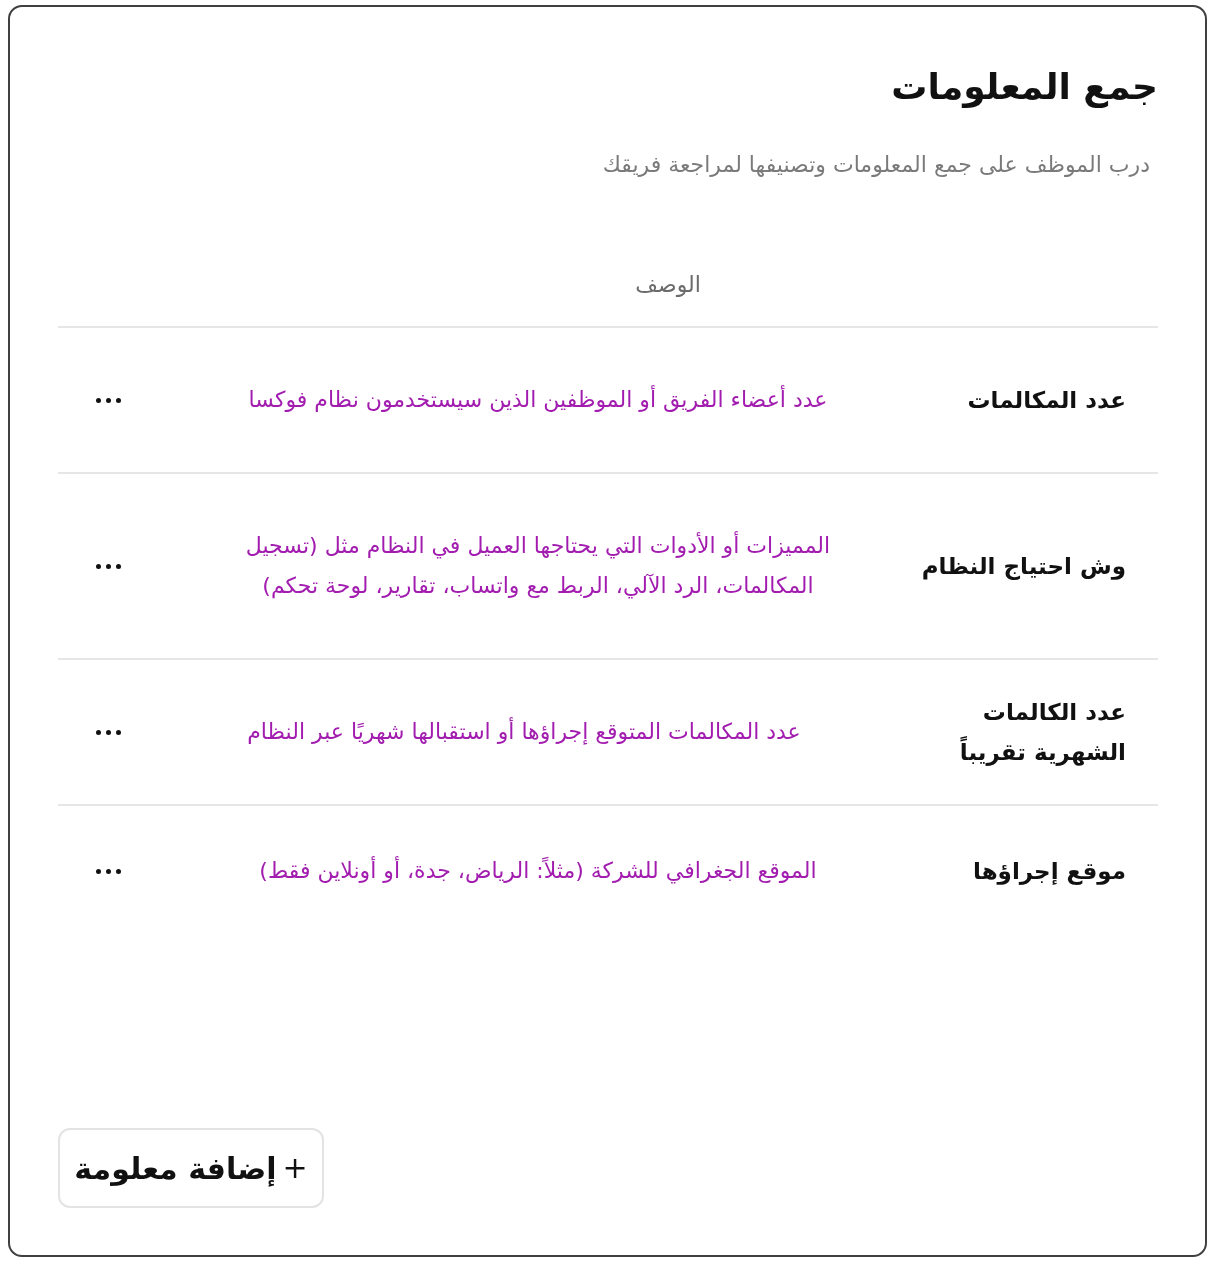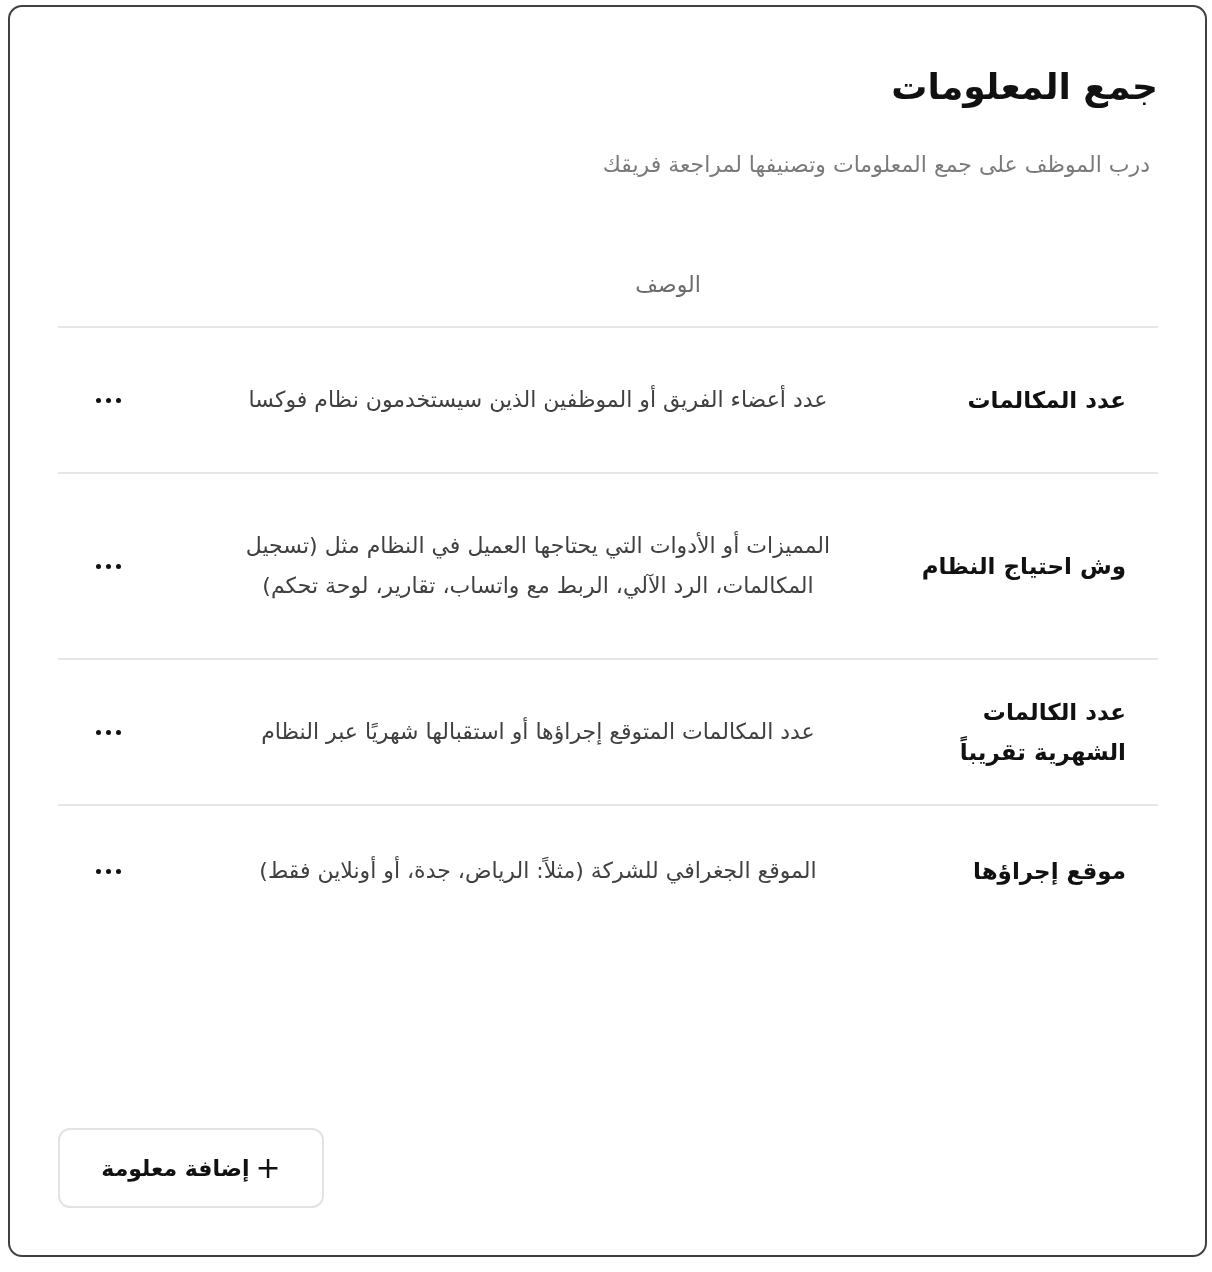--- a/index.html
+++ b/index.html
@@ -92,21 +92,21 @@
     .trow.last { border-bottom: none; }
     .trow.highlight { background: #f9f9f9; }
     .cell-label {
       font-size: 23px;
       font-weight: bold;
       color: #111111;
       line-height: 40px;
     }
     .cell-desc {
       font-size: 22px;
-      color: #404040;
+      color: #a21caf;
       line-height: 40px;
     }
     .col-label .cell-label { display: block; max-width: 230px; }
     .col-desc .cell-desc { display: block; max-width: 630px; }
     .more-btn {
       display: flex;
       gap: 5px;
       align-items: center;
       justify-content: center;
       width: 40px;
@@ -135,21 +135,21 @@
       direction: rtl;
       cursor: pointer;
     }
     .add-btn .plus {
       font-size: 30px;
       line-height: 30px;
       color: #111111;
       font-weight: normal;
     }
     .add-btn .label {
-      font-size: 22px;
+      font-size: 30px;
       font-weight: bold;
       color: #111111;
     }
   </style>
 </head>
 <body>
 
 <div class="card">
   <div class="card-inner">
     <h1 class="title">جمع المعلومات</h1>
@@ -189,21 +189,21 @@
         <div class="col-action">
           <div class="more-btn">
             <span class="dot"></span>
               <span class="dot"></span>
               <span class="dot"></span>
           </div>
         </div>
       </div>
 
 
-      <div class="trow" style="height:146px;">
+      <div class="trow" style="height:146px;gap:14px;">
         <div class="col-label">
           <span class="cell-label">عدد الكالمات الشهرية تقريباً</span>
         </div>
         <div class="col-desc">
           <span class="cell-desc">عدد المكالمات المتوقع إجراؤها أو استقبالها شهريًا عبر النظام</span>
         </div>
         <div class="col-action">
           <div class="more-btn">
             <span class="dot"></span>
               <span class="dot"></span>

